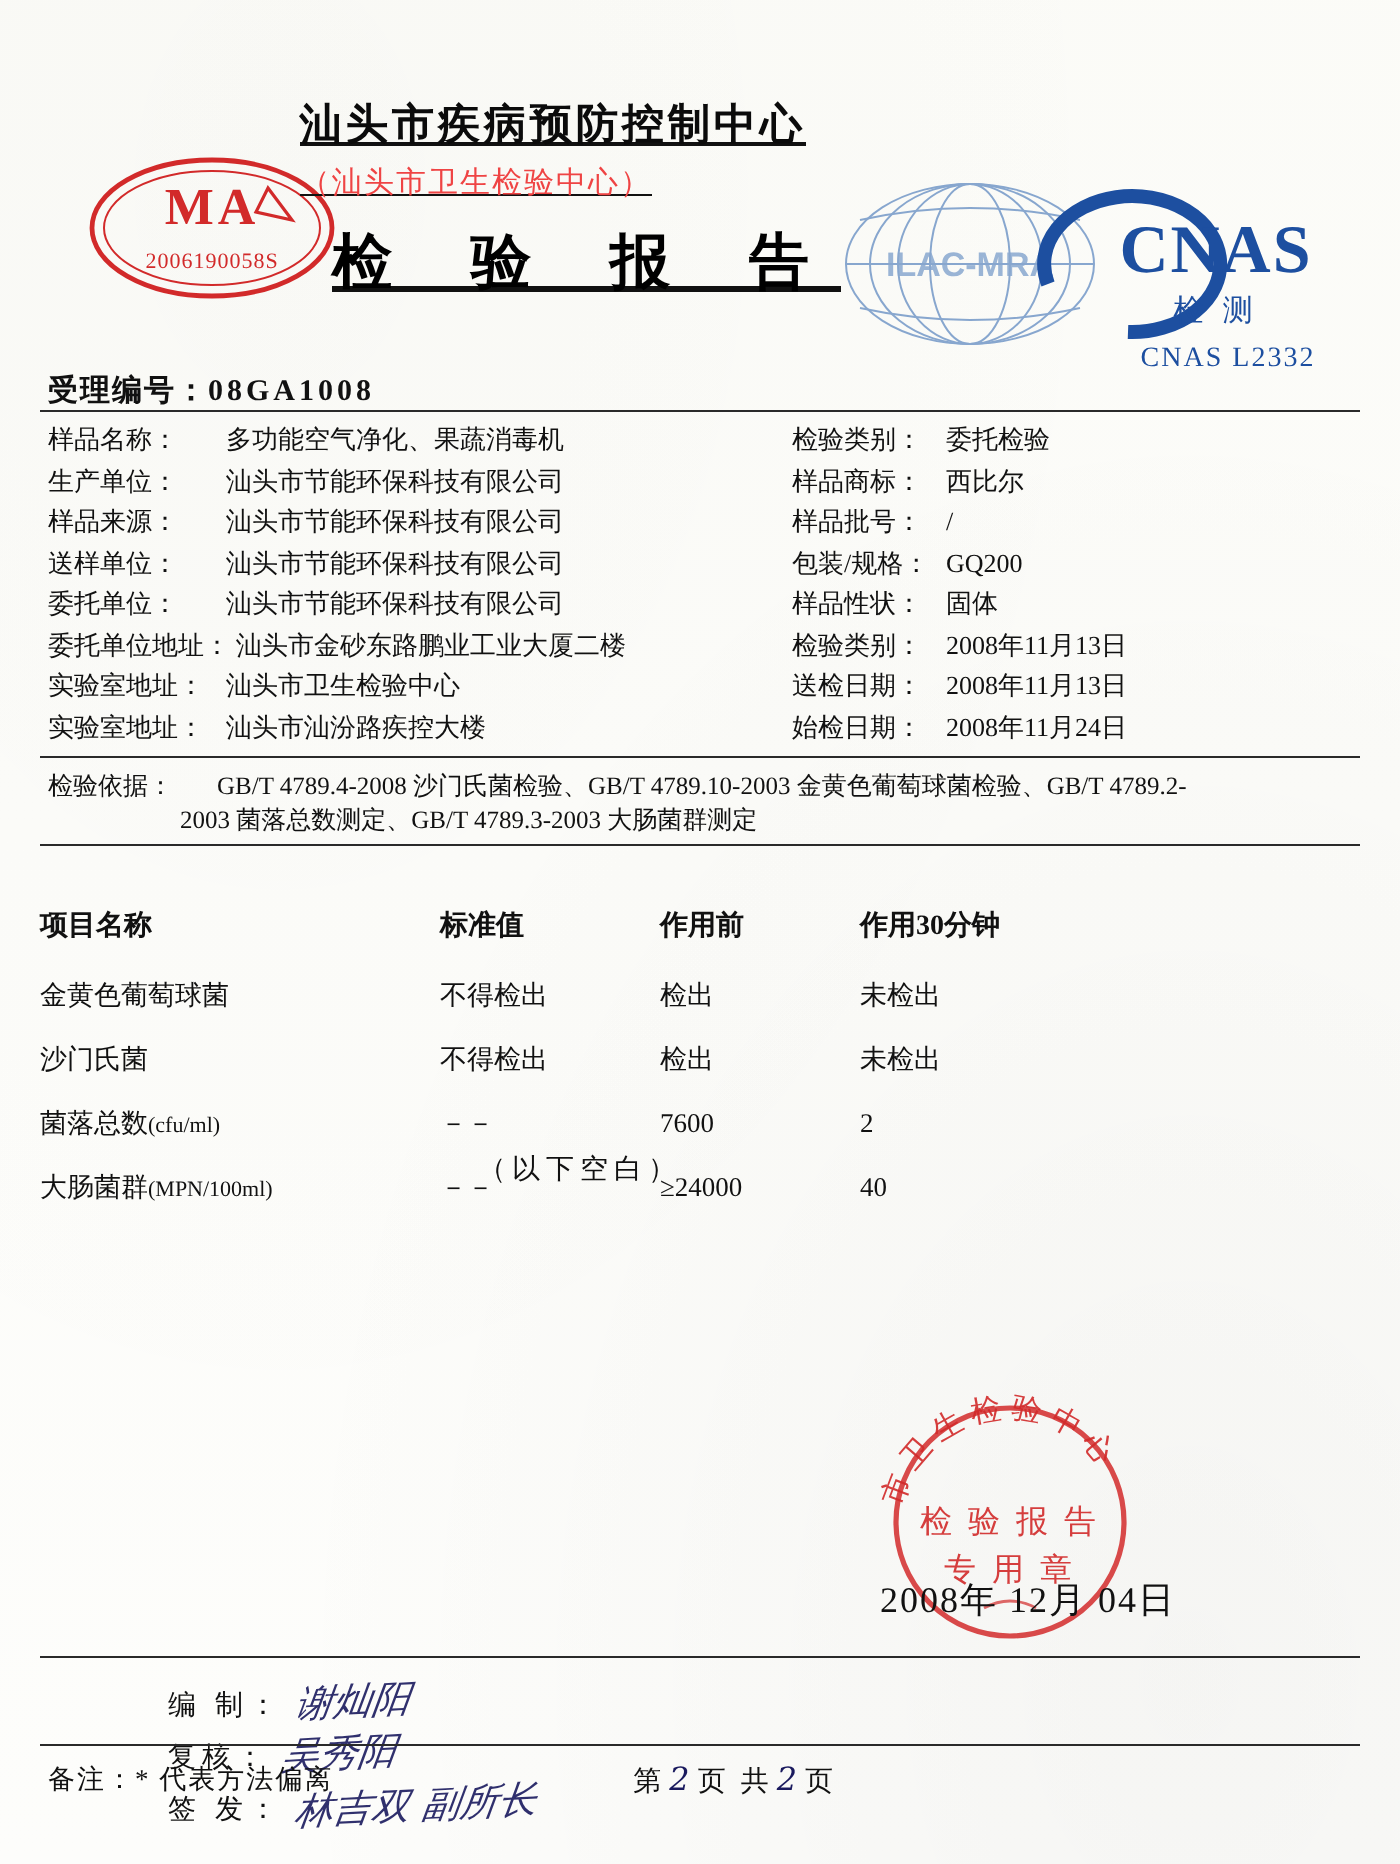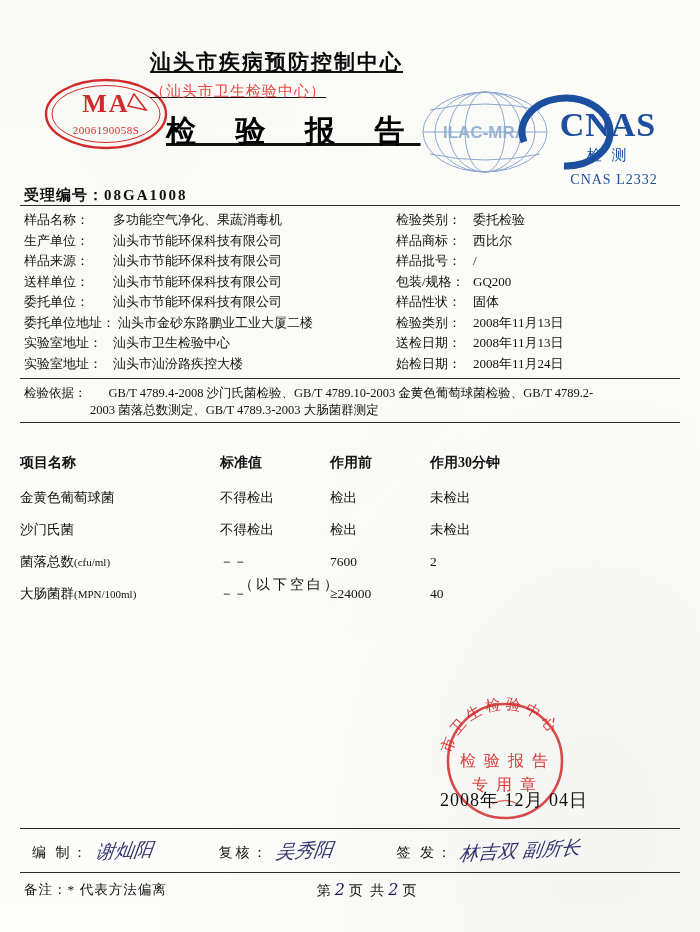--- a/index.html
+++ b/index.html
@@ -239,20 +239,21 @@
   .sig-rule-top { top: 828px; }
   .sig-rule-bottom { top: 872px; }
   .sig-row {
     position: absolute;
     left: 24px;
     top: 838px;
     width: 660px;
     font-size: 14px;
     display: flex;
     align-items: baseline;
+    flex-direction: column;
   }
   .sig-label { letter-spacing: 3px; }
   .sig-hand {
     font-family: "DejaVu Serif", serif;
     font-style: italic;
     font-size: 19px;
     color: #1a1a5e;
     transform: skewX(-10deg) rotate(-3deg);
     display: inline-block;
     padding: 0 6px;

